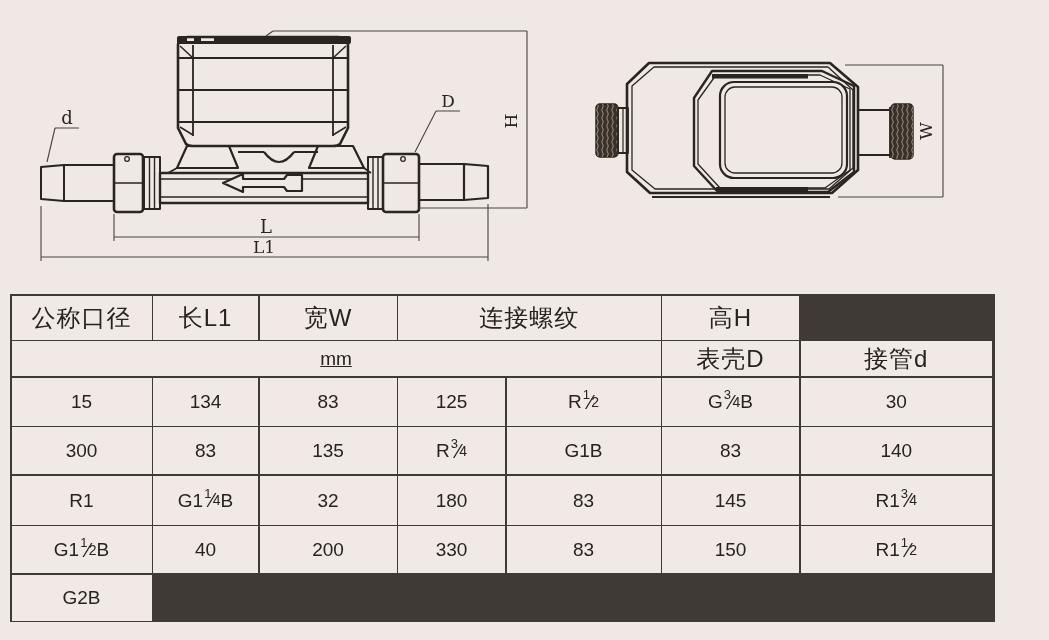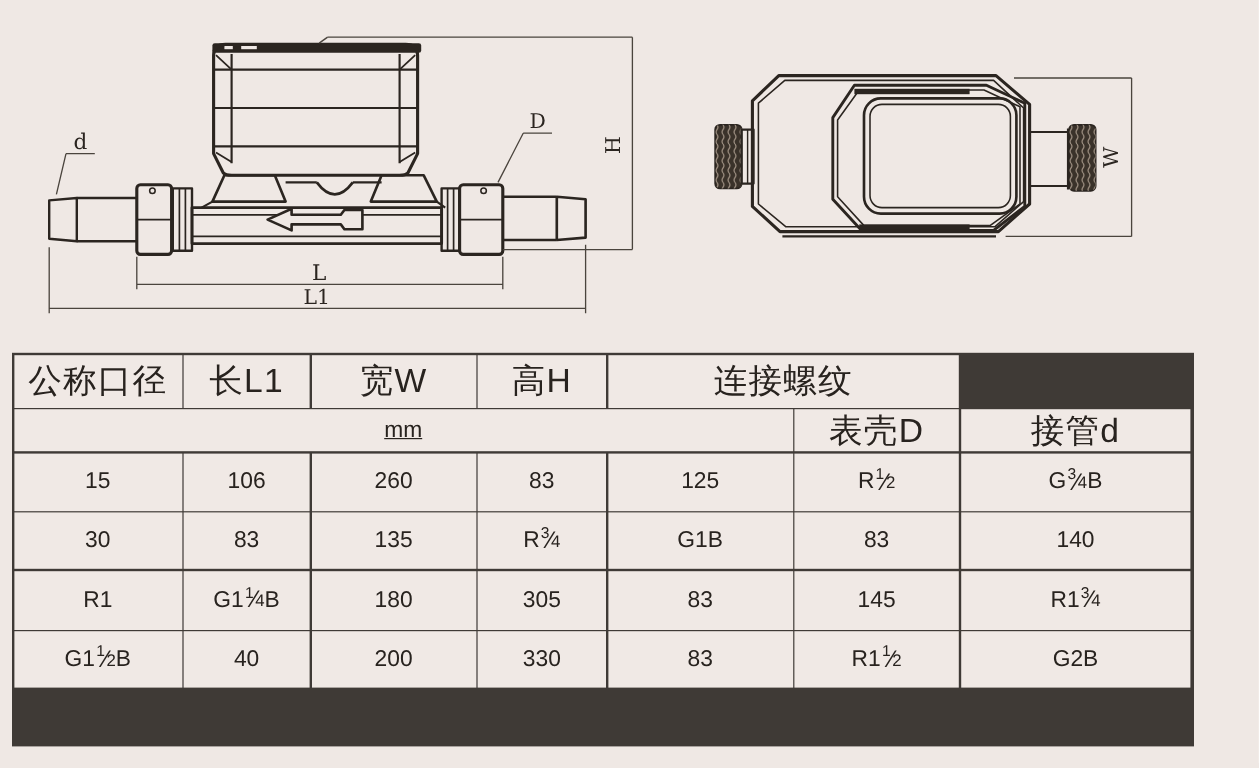--- a/index.html
+++ b/index.html
@@ -18,21 +18,21 @@
     display:grid;
     grid-template-columns:140px 105px 137px 107px 154px 137px 191.5px;
     grid-template-rows:44px 35px 48px 47px 49px 47px 46px;
     gap:1.5px;
   }
   .cell{
     background:#f0e9e5;
     display:flex;align-items:center;justify-content:center;
     font-size:19px;line-height:1;white-space:nowrap;
   }
-  .cell.hd{font-size:28px;letter-spacing:1px;}
+  .cell.hd{font-size:24px;letter-spacing:1px;}
   .span2{grid-column:span 2;}
   .span5{grid-column:span 5;text-decoration:underline;}
   .fnum{font-size:13px;vertical-align:8px;margin-left:1px;display:inline-block;transform:translateY(-7px);}
   .fsl{font-size:20px;margin:0 -1px;}
   .fden{font-size:14px;}
   svg text{font-family:"DejaVu Serif","Liberation Serif",serif;fill:#2b2520;}
 </style>
 </head>
 <body>
 
@@ -130,46 +130,46 @@
       </g>
       <text x="932" y="131" font-size="17" text-anchor="middle" stroke="none" transform="rotate(-90 932 131)">W</text>
     </g>
   </svg>
 
   <div id="spec-table">
 
     <div class="cell hd">公称口径</div>
     <div class="cell hd">长L1</div>
     <div class="cell hd">宽W</div>
+    <div class="cell hd span2">连接螺纹</div>
     <div class="cell hd">高H</div>
-    <div class="cell hd span2">连接螺纹</div>
 
     <div class="cell span5">mm</div>
     <div class="cell hd">表壳D</div>
     <div class="cell hd">接管d</div>
 
   <div class="cell">15</div>
-      <div class="cell">106</div>
-      <div class="cell">260</div>
+      <div class="cell">134</div>
       <div class="cell">83</div>
       <div class="cell">125</div>
       <div class="cell">
         <span>R</span>
         <span class="fnum">1</span>
         <span class="fsl">⁄</span>
         <span class="fden">2</span>
       </div>
       <div class="cell">
         <span>G</span>
         <span class="fnum">3</span>
         <span class="fsl">⁄</span>
         <span class="fden">4</span>
         <span>B</span>
       </div>
       <div class="cell">30</div>
+      <div class="cell">300</div>
       <div class="cell">83</div>
       <div class="cell">135</div>
       <div class="cell">
         <span>R</span>
         <span class="fnum">3</span>
         <span class="fsl">⁄</span>
         <span class="fden">4</span>
       </div>
       <div class="cell">
         <span>G1</span>
@@ -180,41 +180,42 @@
       <div class="cell">
         <span>R1</span>
       </div>
       <div class="cell">
         <span>G1</span>
         <span class="fnum">1</span>
         <span class="fsl">⁄</span>
         <span class="fden">4</span>
         <span>B</span>
       </div>
+      <div class="cell">32</div>
       <div class="cell">180</div>
-      <div class="cell">305</div>
       <div class="cell">83</div>
       <div class="cell">145</div>
       <div class="cell">
         <span>R1</span>
         <span class="fnum">3</span>
         <span class="fsl">⁄</span>
         <span class="fden">4</span>
       </div>
       <div class="cell">
         <span>G1</span>
         <span class="fnum">1</span>
         <span class="fsl">⁄</span>
         <span class="fden">2</span>
         <span>B</span>
       </div>
       <div class="cell">40</div>
       <div class="cell">200</div>
       <div class="cell">330</div>
       <div class="cell">83</div>
+      <div class="cell">150</div>
       <div class="cell">
         <span>R1</span>
         <span class="fnum">1</span>
         <span class="fsl">⁄</span>
         <span class="fden">2</span>
       </div>
       <div class="cell">
         <span>G2</span>
         <span>B</span>
       </div>

